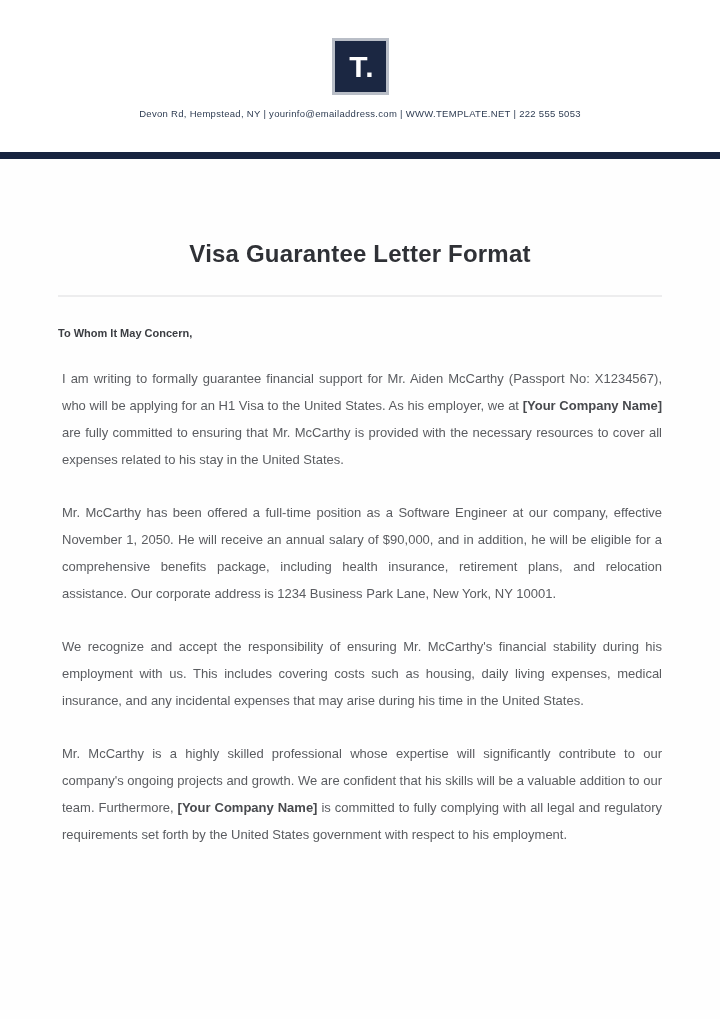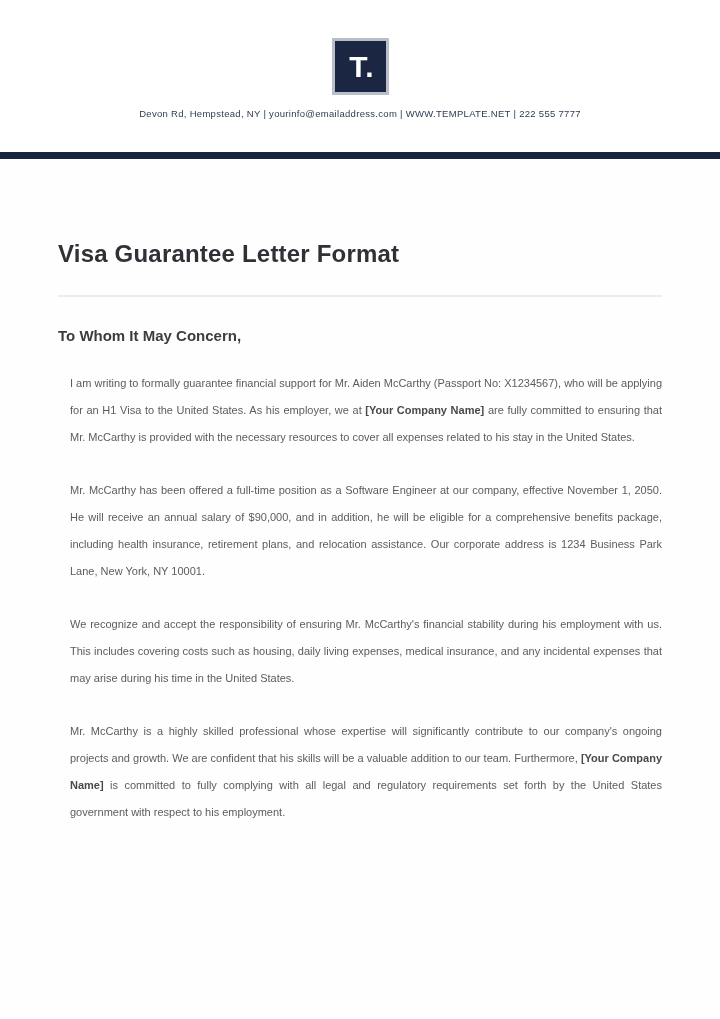--- a/index.html
+++ b/index.html
@@ -53,60 +53,60 @@
     width: 720px;
     height: 7px;
     background: #17233f;
   }
   
   .letter {
     padding: 0 58px;
   }
   .letter-title {
     margin: 80px 0 0 0;
-    text-align: left;
+    text-align: center;
     font-size: 24px;
     font-weight: bold;
     letter-spacing: 0.2px;
     color: #2f3136;
     line-height: 30px;
   }
   .title-divider {
     margin-top: 26px;
     height: 2px;
     background: #ededee;
     border: none;
   }
   .greeting {
     margin-top: 30px;
-    font-size: 15px;
+    font-size: 11px;
     font-weight: bold;
     color: #3b3d42;
   }
   .paragraphs .para {
-    margin: 26px 0 0 12px;
-    font-size: 11px;
+    margin: 26px 0 0 4px;
+    font-size: 13px;
     line-height: 27px;
     color: #5a5c60;
     text-align: justify;
   }
   .paragraphs .para strong {
     color: #47494d;
   }
 </style>
 </head>
 <body>
 
 <div class="page">
 
   <div class="letterhead">
     <div class="logo">
       <span class="logo-text">T.</span>
     </div>
-    <div class="contact-line">Devon Rd, Hempstead, NY | yourinfo@emailaddress.com | WWW.TEMPLATE.NET | 222 555 7777</div>
+    <div class="contact-line">Devon Rd, Hempstead, NY | yourinfo@emailaddress.com | WWW.TEMPLATE.NET | 222 555 5053</div>
     <div class="header-bar"></div>
   </div>
 
   <div class="letter">
     <h1 class="letter-title">Visa Guarantee Letter Format</h1>
     <div class="title-divider"></div>
 
     <div class="greeting">To Whom It May Concern,</div>
 
     <div class="paragraphs">

